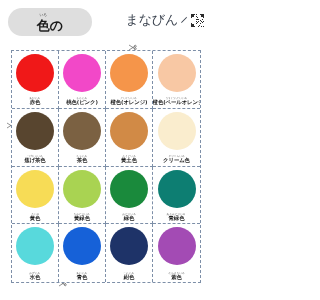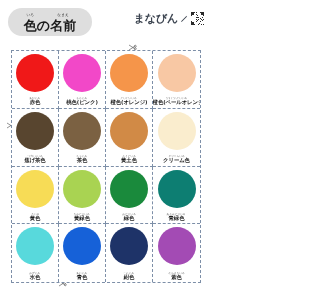--- a/index.html
+++ b/index.html
@@ -71,22 +71,22 @@
 
   .brand {
     position: absolute;
     right: 8px;
     top: 11px;
     display: flex;
     align-items: center;
     gap: 2px;
   }
   .brand-text {
-    font-size: 11px;
-    font-weight: bold;
+    font-size: 13px;
+    font-weight: normal;
     color: #3c4450;
     letter-spacing: -0.2px;
   }
   .pencil-icon {
     width: 8px;
     height: 8px;
     display: block;
   }
   .qr {
     width: 13px;
@@ -172,24 +172,20 @@
 
 <div class="header">
 
   <div class="title-pill">
     <div class="title-inner">
       <span class="ruby-group">
         <span class="ruby-top">いろ</span>
         <span class="ruby-base">色</span>
       </span>
       <span class="plain-kana">の</span>
-      <span class="ruby-group">
-        <span class="ruby-top">なまえ</span>
-        <span class="ruby-base">名前</span>
-      </span>
     </div>
   </div>
 
   <div class="brand">
     <span class="brand-text">まなびん</span>
     <svg class="pencil-icon" viewBox="0 0 16 16">
       <path d="M2 14 L4.2 13.2 L13.2 4.2 L11.8 2.8 L2.8 11.8 Z" fill="#3c4450"></path>
       <path d="M12.3 1.7 L11.8 2.8 L13.2 4.2 L14.3 3.7 Z" fill="#3c4450"></path>
     </svg>
     <svg class="qr" viewBox="0 0 21 21" shape-rendering="crispEdges">

